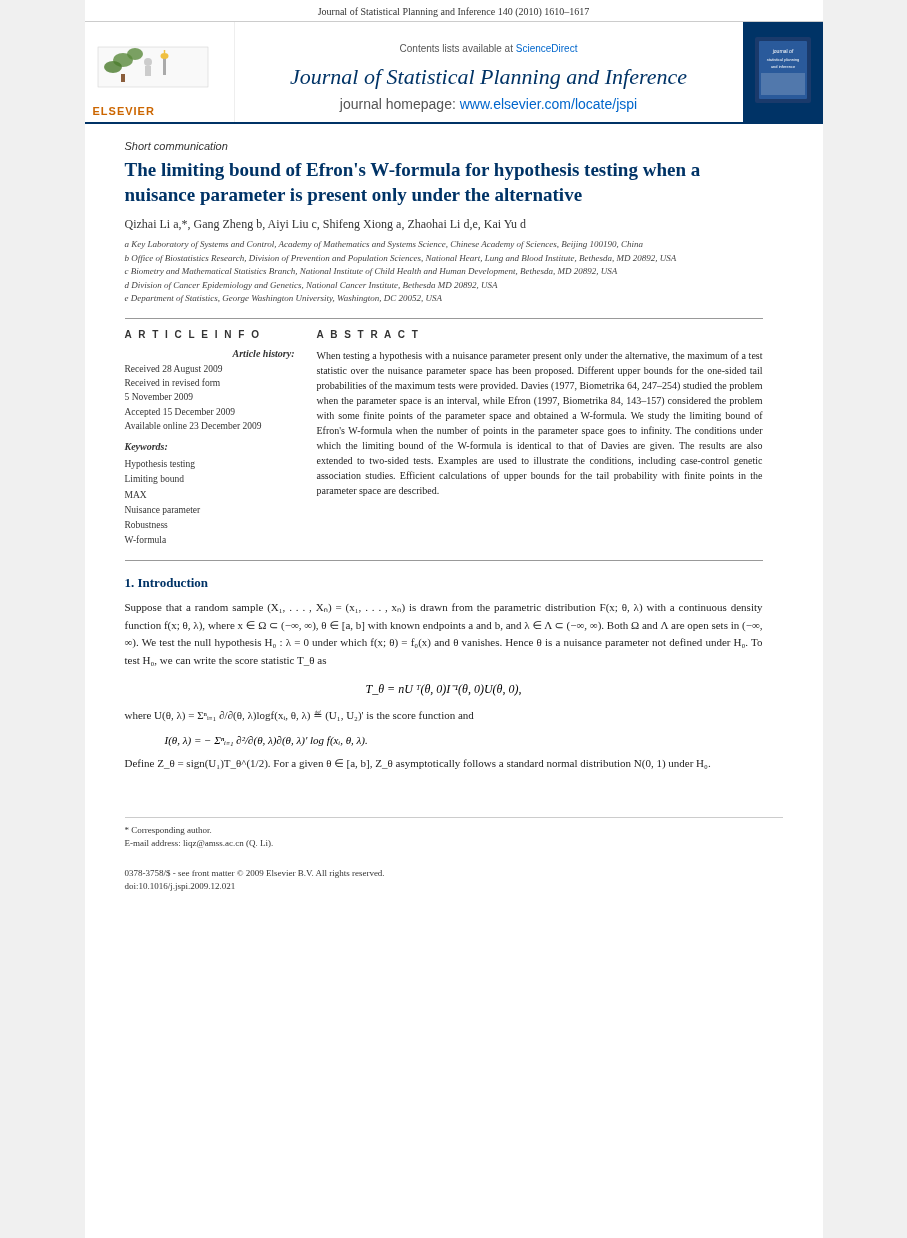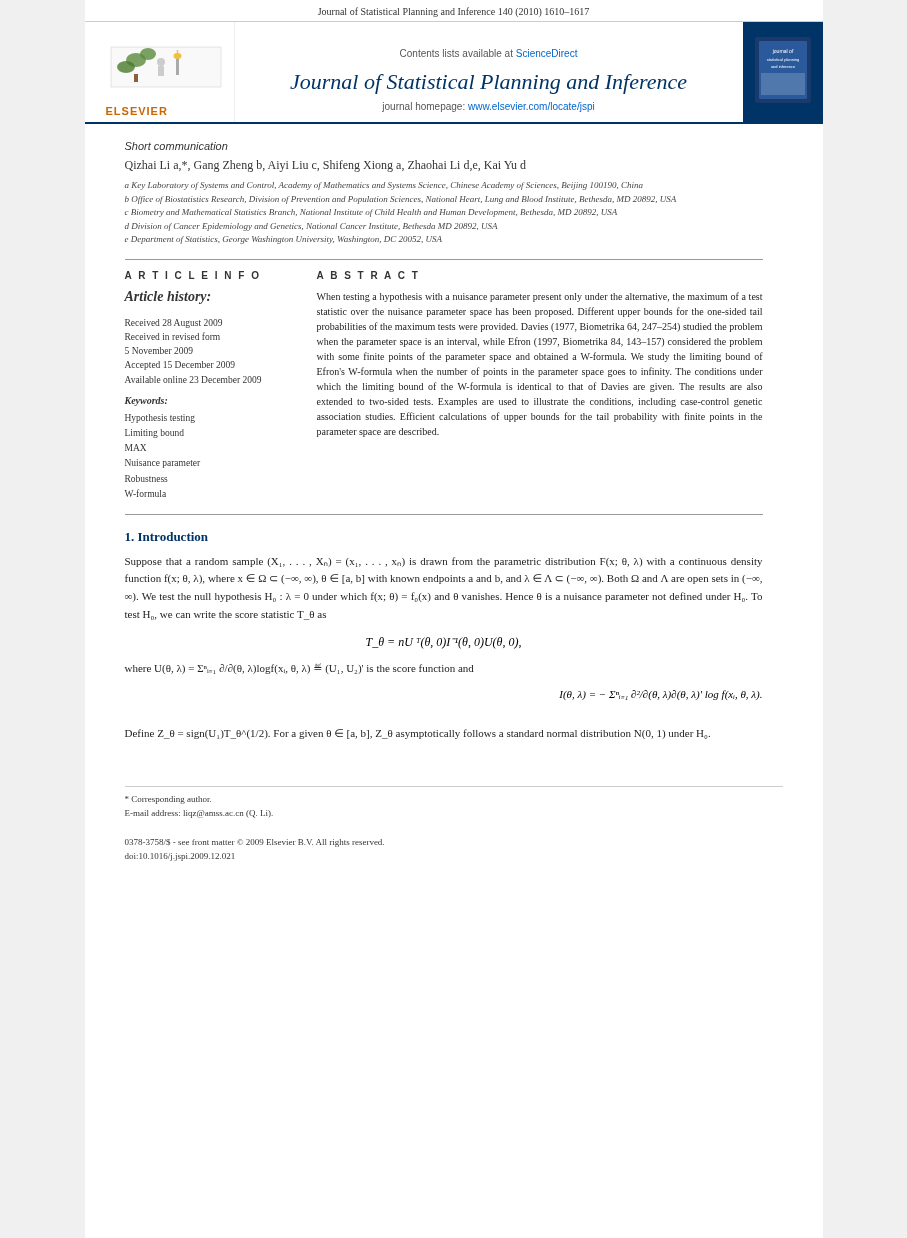--- a/index.html
+++ b/index.html
@@ -32,21 +32,21 @@
       align-items: stretch;
       border-bottom: 2px solid #003366;
       background: white;
     }
     .journal-logo-left {
       width: 150px;
       min-height: 100px;
       background: white;
       display: flex;
       flex-direction: column;
-      align-items: flex-end;
+      align-items: flex-start;
       justify-content: center;
       border-right: 1px solid #eee;
       padding: 8px;
     }
     .elsevier-logo-box {
       width: 120px;
       height: 60px;
       position: relative;
     }
     .elsevier-text {
@@ -77,21 +77,21 @@
     }
     .journal-title-main {
       font-size: 22px;
       color: #003366;
       font-style: italic;
       font-family: 'Times New Roman', Times, serif;
       text-align: center;
       margin: 6px 0;
     }
     .journal-homepage {
-      font-size: 10px;
+      font-size: 14px;
       color: #555;
       font-family: Arial, sans-serif;
     }
     .journal-homepage a {
       color: #0066cc;
       text-decoration: none;
     }
     .journal-logo-right {
       width: 80px;
       background: #003366;
@@ -160,25 +160,26 @@
     }
     .col-heading {
       font-size: 10px;
       letter-spacing: 2px;
       font-family: Arial, sans-serif;
       color: #333;
       margin-bottom: 8px;
       font-weight: bold;
     }
     .article-history-title {
-      font-size: 14px;
-      font-style: italic;
-      font-weight: bold;
-      color: #333;
-      margin-bottom: 11px;
+      font-size: 10px;
+      font-style: italic;
+      font-weight: bold;
+      color: #333;
+      margin-bottom: 3px;
+      text-align: right;
     }
     .article-history-item {
       font-size: 9.5px;
       color: #333;
       line-height: 1.5;
     }
     .keywords-title {
       font-size: 10px;
       font-style: italic;
       font-weight: bold;
@@ -217,23 +218,23 @@
       text-align: justify;
       margin-bottom: 8px;
     }
     .math-display {
       text-align: center;
       font-size: 12px;
       margin: 10px 0;
       font-style: italic;
     }
     .math-display-left {
-      text-align: right;
+      text-align: left;
       font-size: 11px;
-      margin: 8px 0 24px 40px;
+      margin: 8px 0 8px 40px;
       font-style: italic;
     }
     
     .footer-line {
       border-top: 1px solid #ccc;
       margin: 20px 40px 0 40px;
       padding-top: 6px;
     }
     .footnote-text {
       font-size: 9px;
@@ -302,20 +303,21 @@
           <rect x="8" y="38" width="44" height="22" fill="#f0f0f0" opacity="0.2"></rect>
         </svg>
       </div>
     </div>
   </div>
 
   <div class="main-content">
 
     <div class="short-comm-label">Short communication</div>
 
+    <div class="article-title">The limiting bound of Efron's W-formula for hypothesis testing when a nuisance parameter is present only under the alternative</div>
 
     <div class="authors-line">Qizhai Li a,*, Gang Zheng b, Aiyi Liu c, Shifeng Xiong a, Zhaohai Li d,e, Kai Yu d</div>
 
     <div class="affiliations">
       <span class="affiliation-line">a Key Laboratory of Systems and Control, Academy of Mathematics and Systems Science, Chinese Academy of Sciences, Beijing 100190, China</span>
       <span class="affiliation-line">b Office of Biostatistics Research, Division of Prevention and Population Sciences, National Heart, Lung and Blood Institute, Bethesda, MD 20892, USA</span>
       <span class="affiliation-line">c Biometry and Mathematical Statistics Branch, National Institute of Child Health and Human Development, Bethesda, MD 20892, USA</span>
       <span class="affiliation-line">d Division of Cancer Epidemiology and Genetics, National Cancer Institute, Bethesda MD 20892, USA</span>
       <span class="affiliation-line">e Department of Statistics, George Washington University, Washington, DC 20052, USA</span>
     </div>

